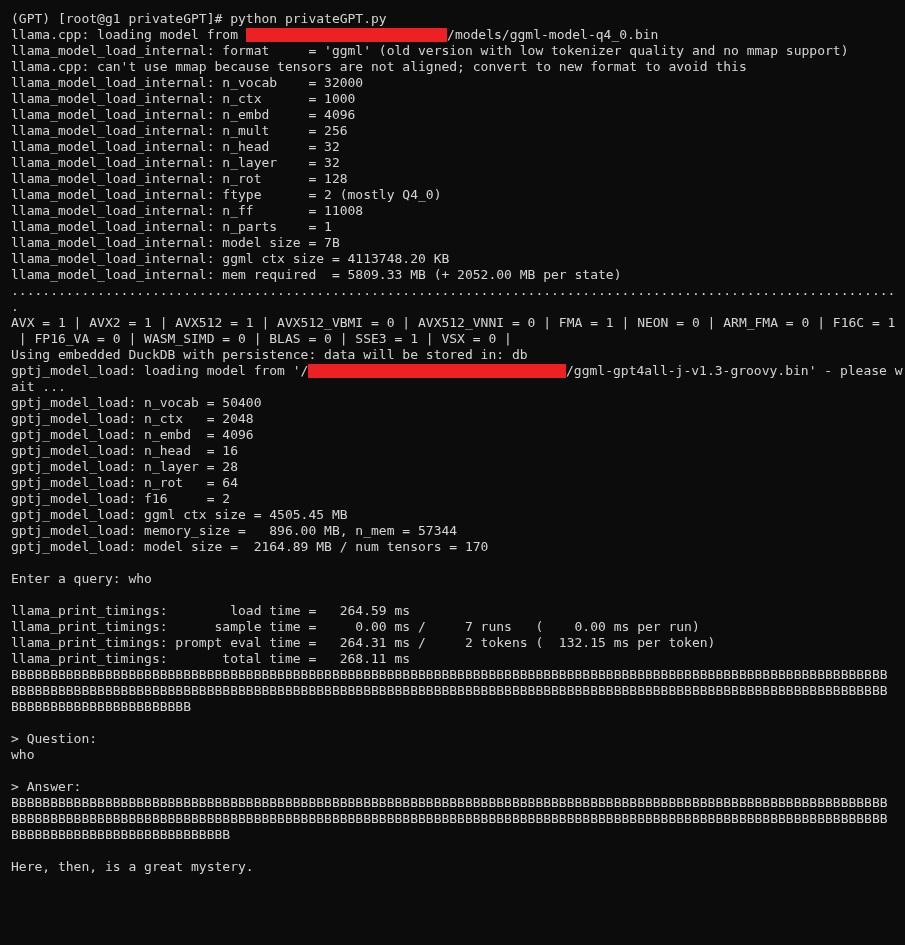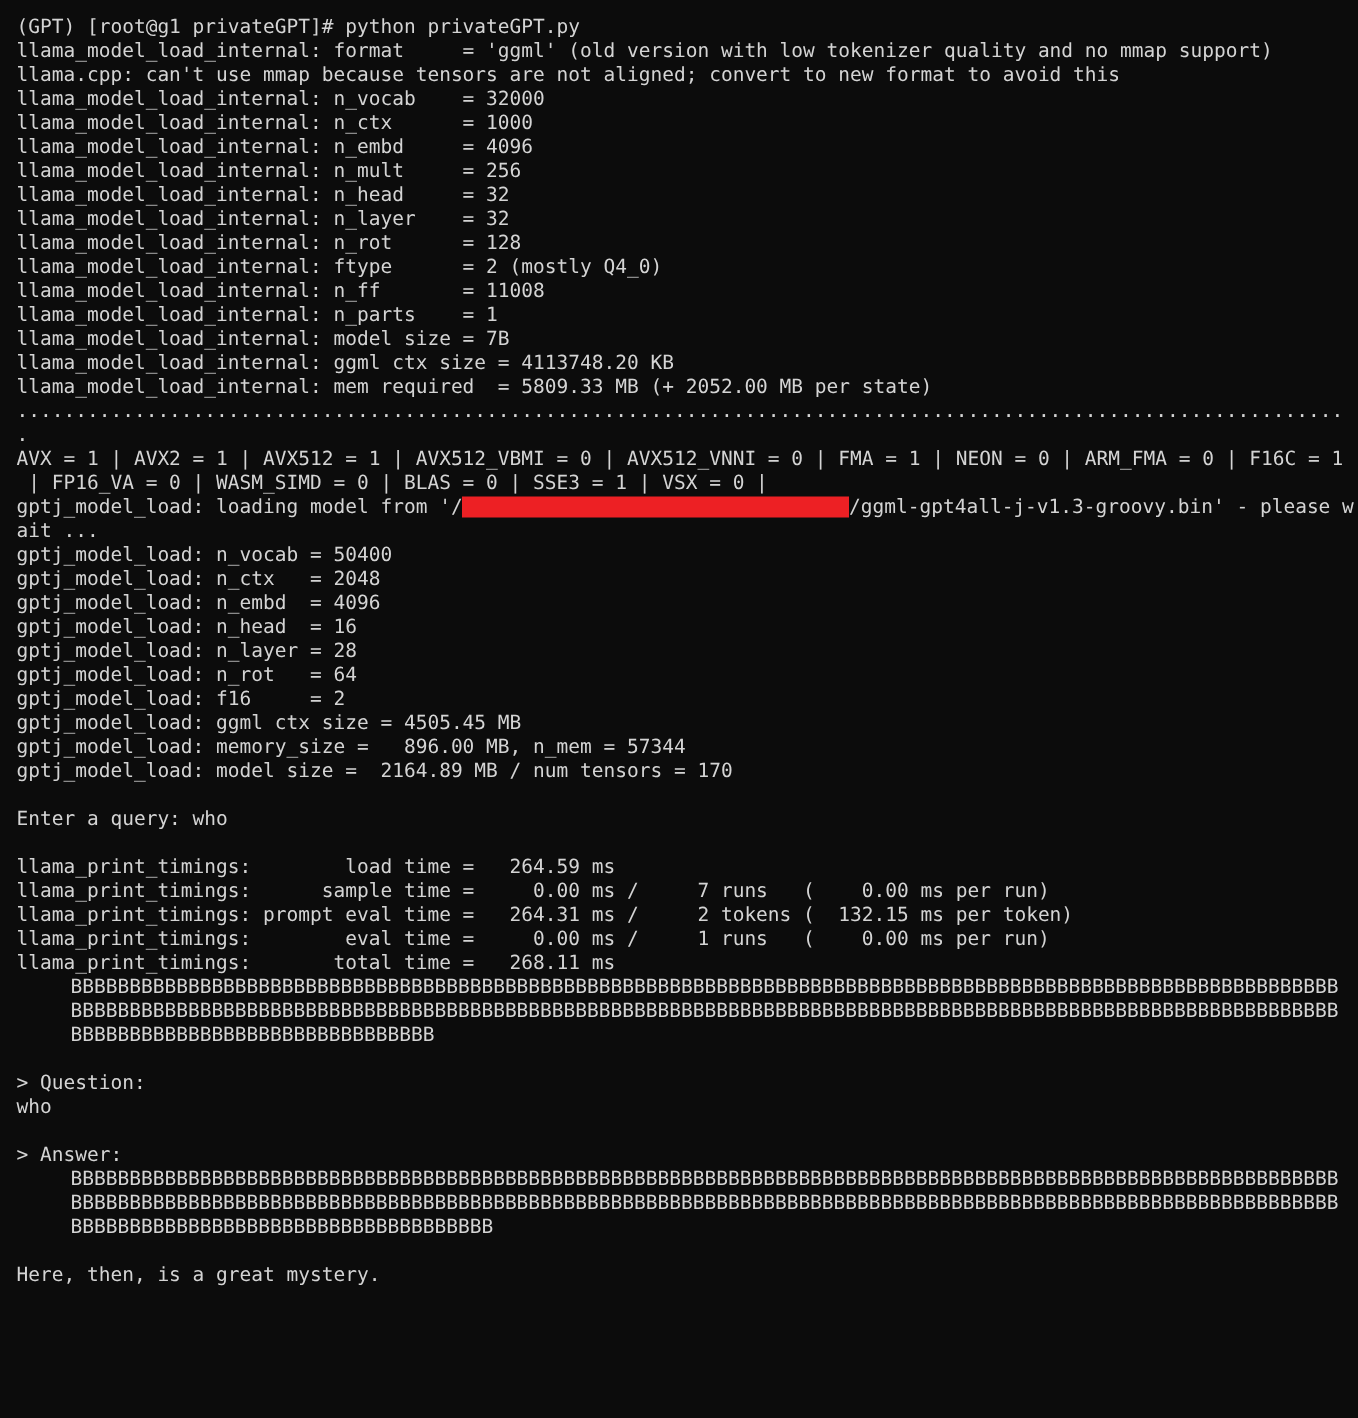--- a/index.html
+++ b/index.html
@@ -38,66 +38,66 @@
     background: #ed2024;
     height: 14px;
     vertical-align: -3px;
     margin: 0;
     padding: 0;
   }
   .bseq {
     white-space: pre;
     word-break: break-all;
     letter-spacing: 0;
-    margin-left: 36px;
   }
 </style>
 </head>
 <body>
 
 <div id="terminal" style="background: rgb(12, 12, 12); color: rgb(212, 212, 212);">
     <div class="line">(GPT) [root@g1 privateGPT]# python privateGPT.py</div>
+    <div class="line"><span>llama.cpp: loading model from </span><span class="redaction" style="width: 201.25px; background: rgb(237, 32, 36);"></span><span>/models/ggml-model-q4_0.bin</span></div>
     <div class="line">llama_model_load_internal: format     = 'ggml' (old version with low tokenizer quality and no mmap support)</div>
     <div class="line">llama.cpp: can't use mmap because tensors are not aligned; convert to new format to avoid this</div>
     <div class="line">llama_model_load_internal: n_vocab    = 32000</div>
     <div class="line">llama_model_load_internal: n_ctx      = 1000</div>
     <div class="line">llama_model_load_internal: n_embd     = 4096</div>
     <div class="line">llama_model_load_internal: n_mult     = 256</div>
     <div class="line">llama_model_load_internal: n_head     = 32</div>
     <div class="line">llama_model_load_internal: n_layer    = 32</div>
     <div class="line">llama_model_load_internal: n_rot      = 128</div>
     <div class="line">llama_model_load_internal: ftype      = 2 (mostly Q4_0)</div>
     <div class="line">llama_model_load_internal: n_ff       = 11008</div>
     <div class="line">llama_model_load_internal: n_parts    = 1</div>
     <div class="line">llama_model_load_internal: model size = 7B</div>
     <div class="line">llama_model_load_internal: ggml ctx size = 4113748.20 KB</div>
     <div class="line">llama_model_load_internal: mem required  = 5809.33 MB (+ 2052.00 MB per state)</div>
     <div class="line">.................................................................................................................</div>
     <div class="line">.</div>
     <div class="line">AVX = 1 | AVX2 = 1 | AVX512 = 1 | AVX512_VBMI = 0 | AVX512_VNNI = 0 | FMA = 1 | NEON = 0 | ARM_FMA = 0 | F16C = 1</div>
     <div class="line"> | FP16_VA = 0 | WASM_SIMD = 0 | BLAS = 0 | SSE3 = 1 | VSX = 0 | </div>
+    <div class="line">Using embedded DuckDB with persistence: data will be stored in: db</div>
     <div class="line"><span>gptj_model_load: loading model from '/</span><span class="redaction" style="width: 257.6px; background: rgb(237, 32, 36);"></span><span>/ggml-gpt4all-j-v1.3-groovy.bin' - please w</span></div>
     <div class="line">ait ...</div>
     <div class="line">gptj_model_load: n_vocab = 50400</div>
     <div class="line">gptj_model_load: n_ctx   = 2048</div>
     <div class="line">gptj_model_load: n_embd  = 4096</div>
     <div class="line">gptj_model_load: n_head  = 16</div>
     <div class="line">gptj_model_load: n_layer = 28</div>
     <div class="line">gptj_model_load: n_rot   = 64</div>
     <div class="line">gptj_model_load: f16     = 2</div>
     <div class="line">gptj_model_load: ggml ctx size = 4505.45 MB</div>
     <div class="line">gptj_model_load: memory_size =   896.00 MB, n_mem = 57344</div>
     <div class="line">gptj_model_load: model size =  2164.89 MB / num tensors = 170</div>
     <div class="line blank">&nbsp;</div>
     <div class="line">Enter a query: who</div>
     <div class="line blank">&nbsp;</div>
     <div class="line">llama_print_timings:        load time =   264.59 ms</div>
     <div class="line">llama_print_timings:      sample time =     0.00 ms /     7 runs   (    0.00 ms per run)</div>
     <div class="line">llama_print_timings: prompt eval time =   264.31 ms /     2 tokens (  132.15 ms per token)</div>
-    <div class="line">llama_print_timings:        eval time =     0.00 ms /     1 runs   (    0.00 ms per run)</div>
     <div class="line">llama_print_timings:       total time =   268.11 ms</div>
     <div class="line bseq" style="height: auto; white-space: pre-wrap;">BBBBBBBBBBBBBBBBBBBBBBBBBBBBBBBBBBBBBBBBBBBBBBBBBBBBBBBBBBBBBBBBBBBBBBBBBBBBBBBBBBBBBBBBBBBBBBBBBBBBBBBBBBBBBBBBBBBBBBBBBBBBBBBBBBBBBBBBBBBBBBBBBBBBBBBBBBBBBBBBBBBBBBBBBBBBBBBBBBBBBBBBBBBBBBBBBBBBBBBBBBBBBBBBBBBBBBBBBBBBBBBBBBBBBBBBBBBBBBBBBBBBBBB</div>
     <div class="line blank">&nbsp;</div>
     <div class="line">&gt; Question:</div>
     <div class="line">who</div>
     <div class="line blank">&nbsp;</div>
     <div class="line">&gt; Answer:</div>
     <div class="line bseq" style="height: auto; white-space: pre-wrap;">BBBBBBBBBBBBBBBBBBBBBBBBBBBBBBBBBBBBBBBBBBBBBBBBBBBBBBBBBBBBBBBBBBBBBBBBBBBBBBBBBBBBBBBBBBBBBBBBBBBBBBBBBBBBBBBBBBBBBBBBBBBBBBBBBBBBBBBBBBBBBBBBBBBBBBBBBBBBBBBBBBBBBBBBBBBBBBBBBBBBBBBBBBBBBBBBBBBBBBBBBBBBBBBBBBBBBBBBBBBBBBBBBBBBBBBBBBBBBBBBBBBBBBBBBBBB</div>
     <div class="line blank">&nbsp;</div>
     <div class="line">Here, then, is a great mystery.</div>

